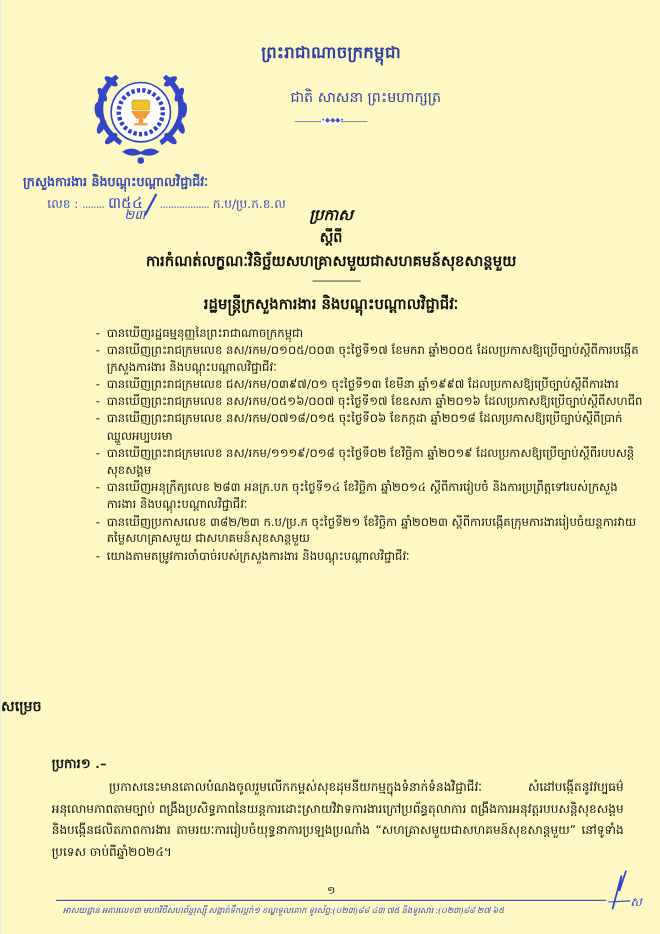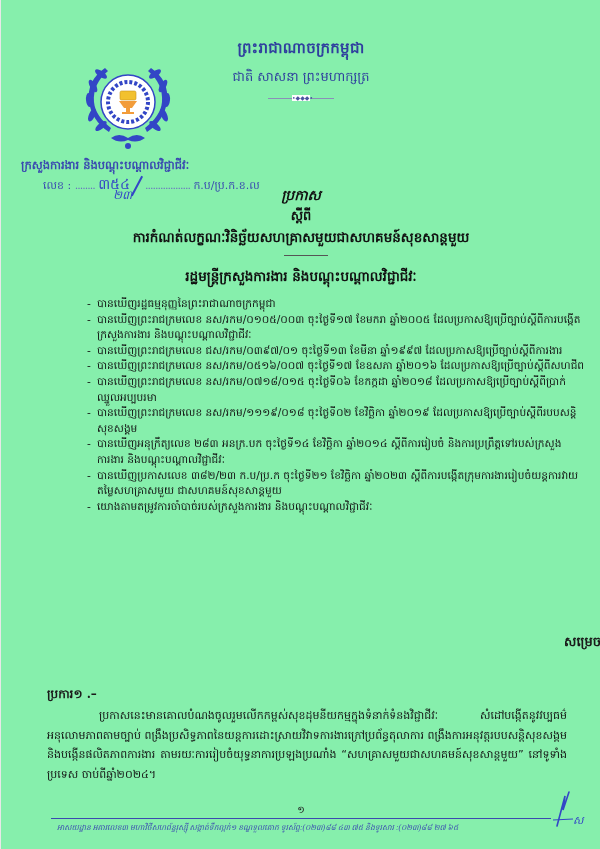--- a/index.html
+++ b/index.html
@@ -11,21 +11,21 @@
     }
     body {
       font-family: "DejaVu Sans", sans-serif;
       color: #1a1a1a;
       position: relative;
     }
     .page {
       position: relative;
       width: 600px;
       height: 849px;
-      background: #86efac;
+      background: #fef9c3;
       border-left: 1px solid #e8e8e8;
     }
 
     
     .kingdom {
       position: absolute;
       left: 200px;
       top: 38px;
       width: 200px;
       text-align: center;
@@ -34,21 +34,22 @@
       font-family: "DejaVu Serif", serif;
       font-weight: bold;
       font-size: 15px;
       color: #2f3f9e;
       letter-spacing: 0.3px;
     }
     .kingdom .line2 {
       font-family: "DejaVu Serif", serif;
       font-size: 13px;
       color: #2f3f9e;
-      margin-top: 8px;
+      margin-top: 20px;
+      text-align: right;
     }
     .kingdom .ornament {
       margin: 8px auto 0;
       width: 66px;
       height: 6px;
       position: relative;
     }
     .kingdom .ornament::before {
       content: "";
       position: absolute;
@@ -159,25 +160,24 @@
       content: "-";
       position: absolute;
       left: 0;
     }
 
     .decide {
       position: absolute;
       top: 633px;
       left: 0;
       width: 600px;
-      text-align: right;
+      text-align: left;
       font-weight: bold;
       font-size: 13px;
       font-family: Liberation Mono, monospace;
-      padding-left: 11px;
     }
 
     .article-head {
       position: absolute;
       left: 46px;
       top: 686px;
       font-weight: bold;
       font-size: 12px;
       font-family: "DejaVu Serif", serif;
     }

